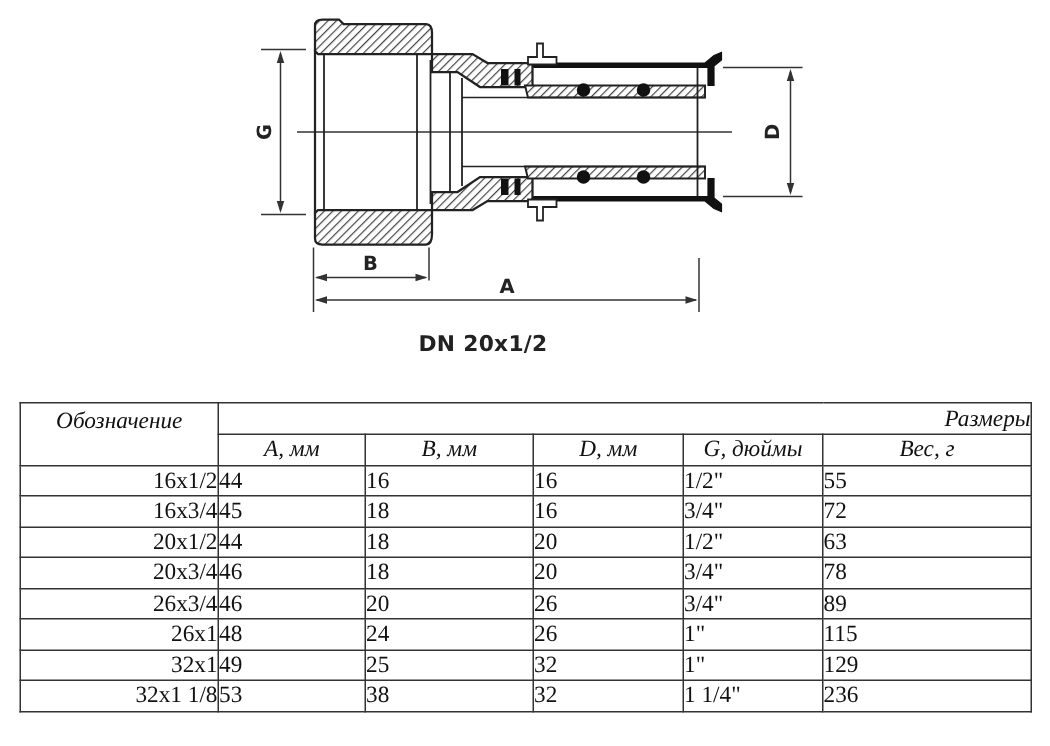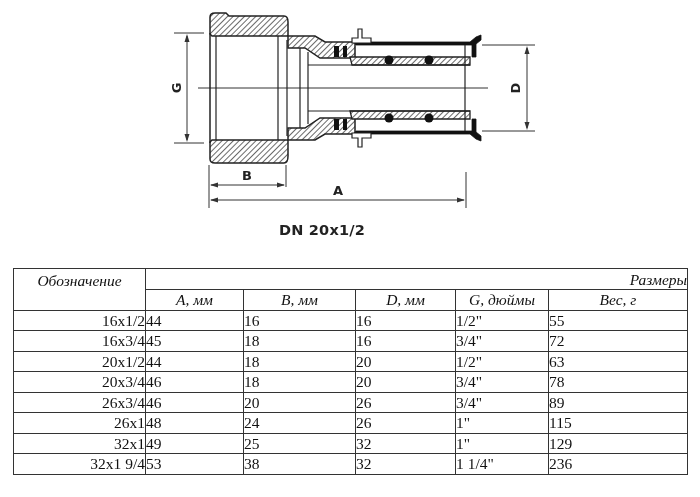--- a/index.html
+++ b/index.html
@@ -170,21 +170,21 @@
     </tr>
     <tr>
       <td class="name">32x1</td>
       <td class="num">49</td>
       <td class="num">25</td>
       <td class="num">32</td>
       <td class="num">1"</td>
       <td class="num">129</td>
     </tr>
     <tr>
-      <td class="name">32x1 9/4</td>
+      <td class="name">32x1 1/8</td>
       <td class="num">53</td>
       <td class="num">38</td>
       <td class="num">32</td>
       <td class="num">1 1/4"</td>
       <td class="num">236</td>
     </tr>
   </tbody>
 </table>
 
 </body></html>

